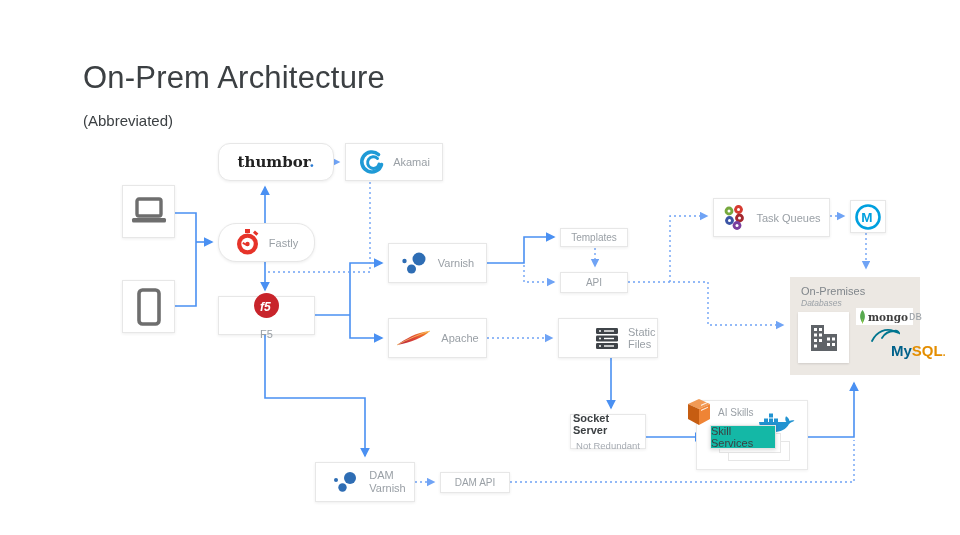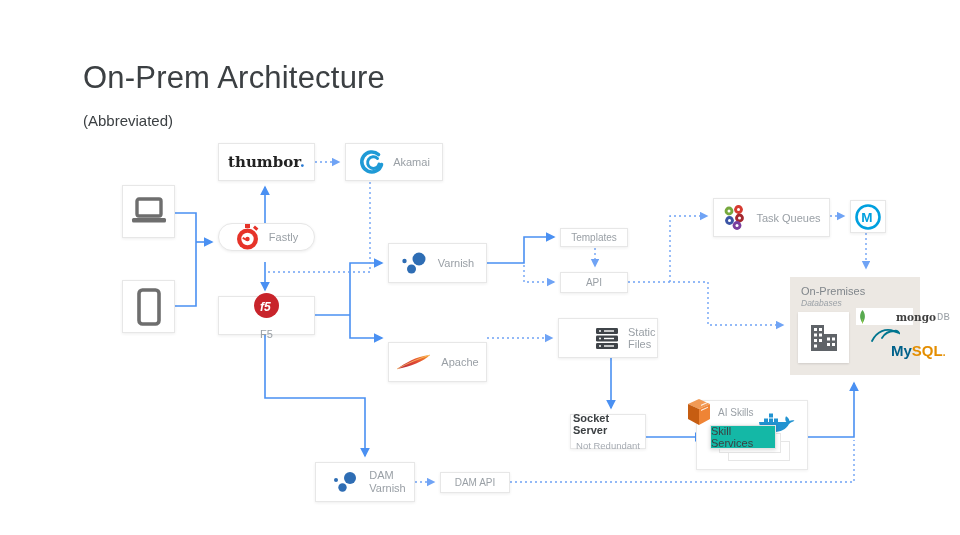--- a/index.html
+++ b/index.html
@@ -14,30 +14,30 @@
   .node {
     position:absolute; background:#fff; border:1px solid #e7e7e7;
     box-shadow:0 1px 3px rgba(0,0,0,.07);
     display:flex; align-items:center; justify-content:center; gap:9px;
   }
   .lbl { font-size:11px; color:#9aa0a6; }
   .lbl-sm { font-size:10px; color:#9aa0a6; }
   .icon { display:flex; align-items:center; justify-content:center; }
 
   
-  #n-thumbor { left:218px; top:143px; width:97px; height:38px; }
+  #n-thumbor { left:218px; top:143px; width:116px; height:38px;border-radius:12px; }
   .thumbor-logo { font-family:"DejaVu Serif", serif; font-weight:bold; font-size:15px; color:#222; }
   .thumbor-dot { color:#2b7bd3; }
   #n-akamai { left:345px; top:143px; width:98px; height:38px; }
   #n-laptop { left:122px; top:185px; width:53px; height:53px; }
   #n-phone  { left:122px; top:280px; width:53px; height:53px; }
-  #n-fastly { left:218px; top:223px; width:97px; height:28px;border-radius:18px; }
+  #n-fastly { left:218px; top:223px; width:97px; height:39px;border-radius:18px; }
   #n-f5     { left:218px; top:296px; width:97px; height:39px;flex-direction:column; }
   #n-varnish{ left:388px; top:243px; width:99px; height:40px; }
-  #n-apache { left:388px; top:318px; width:99px; height:40px;margin-top:24px; }
+  #n-apache { left:388px; top:318px; width:99px; height:40px; }
   #n-templates { left:560px; top:228px; width:68px; height:19px; }
   #n-api       { left:560px; top:272px; width:68px; height:21px; }
   #n-static { left:558px; top:318px; width:100px; height:40px;padding-left:36px; }
   #n-taskq  { left:713px; top:198px; width:117px; height:39px; }
   #n-mule   { left:850px; top:200px; width:36px; height:33px; }
 
   #n-socket { left:570px; top:414px; width:76px; height:35px; flex-direction:column; gap:2px; padding:4px 2px; }
   .socket-main { font-size:11px; font-weight:bold; color:#3c4043; }
   .socket-div { width:56px; height:1px; background:#e3e3e3; }
   .socket-sub { font-size:9.5px; color:#a6abb2; }
@@ -58,21 +58,21 @@
   .dam-lines { font-size:11px; color:#9aa0a6; line-height:13px; }
   #n-damapi { left:440px; top:472px; width:70px; height:21px; }
 
   #g-onprem { position:absolute; left:790px; top:277px; width:130px; height:98px; background:#ece8e3; }
   .onprem-title { position:absolute; left:11px; top:8px; font-size:11px; color:#80868b; }
   .onprem-sub { position:absolute; left:11px; top:21px; font-size:8.5px; color:#9aa0a6;font-style:italic; }
   #building-card { position:absolute; left:8px; top:35px; width:51px; height:51px; background:#fff;
     box-shadow:0 1px 2px rgba(0,0,0,.12); display:flex; align-items:center; justify-content:center; }
   #mongo-strip { position:absolute; left:66px; top:31px; width:57px; height:17px; background:#fff;
     display:flex; align-items:center; gap:1px; padding-left:2px; }
-  .mongo-word { font-family:"DejaVu Serif", serif; font-weight:bold; font-size:10.5px; color:#3f3f3f;margin-left:28px; }
+  .mongo-word { font-family:"DejaVu Serif", serif; font-weight:bold; font-size:10.5px; color:#3f3f3f; }
   .mongo-db { font-family:Liberation Mono, monospace; font-size:10.5px; color:#9aa0a6; }
   #mysql-block { position:absolute; left:66px; top:50px; width:58px; text-align:center; }
   .mysql-text { font-size:15px; font-weight:bold;margin-left:35px; }
   .mysql-my { color:#00618a; } .mysql-sql { color:#e48e00; } .mysql-dot { color:#e48e00; font-size:10px; }
 
   svg.conn { position:absolute; left:0; top:0; pointer-events:none; }
 </style>
 </head>
 <body>
 

